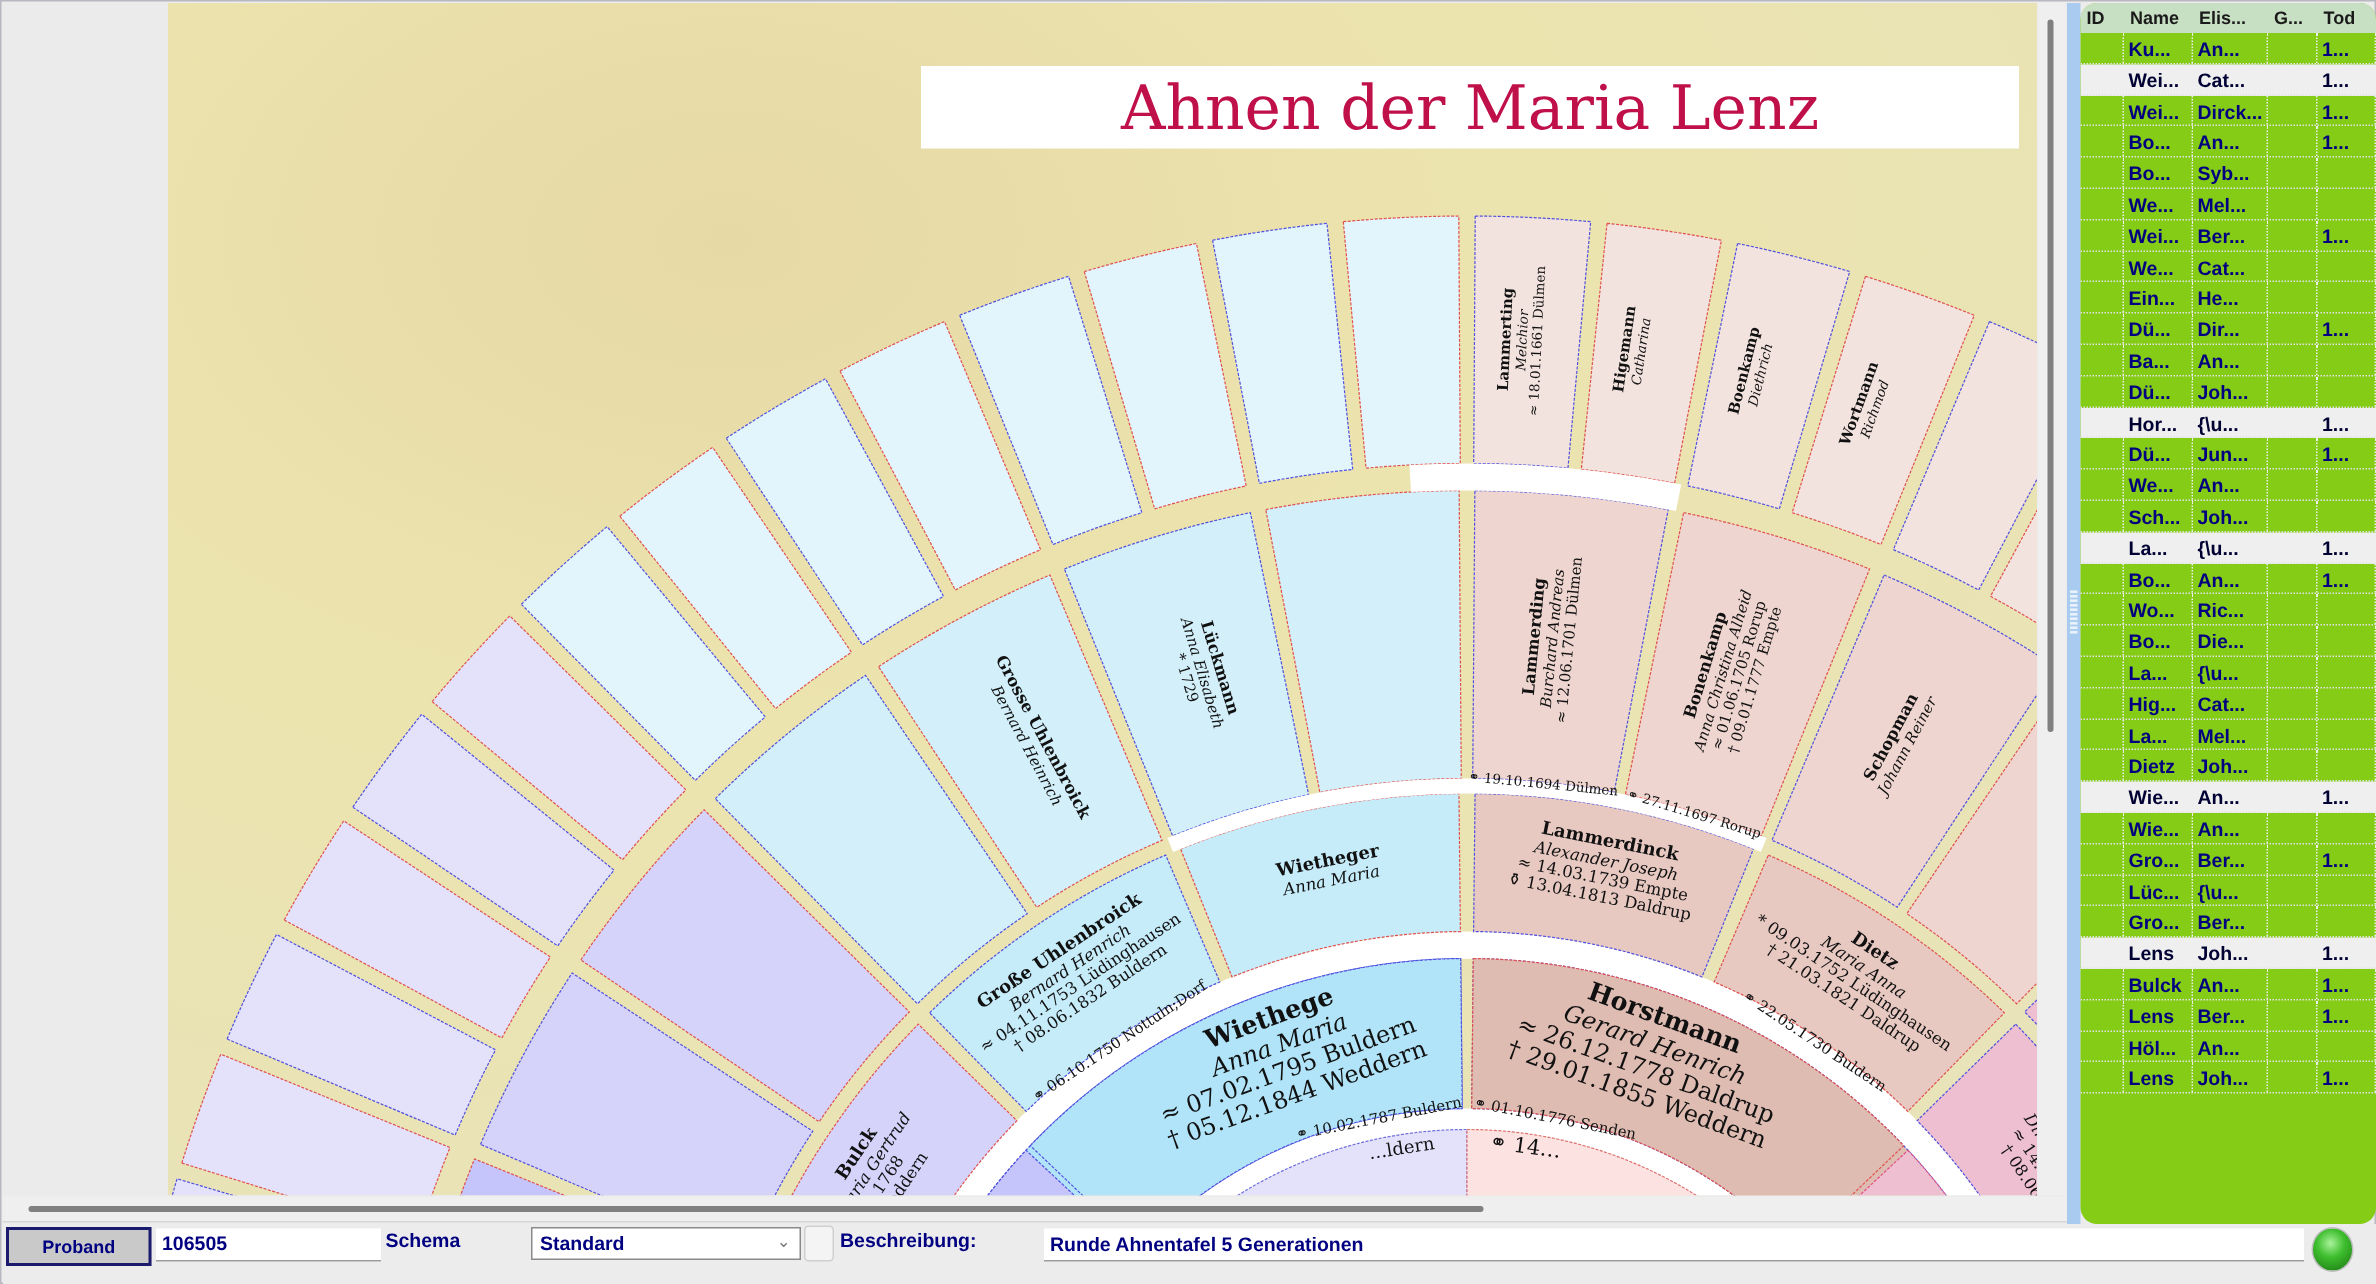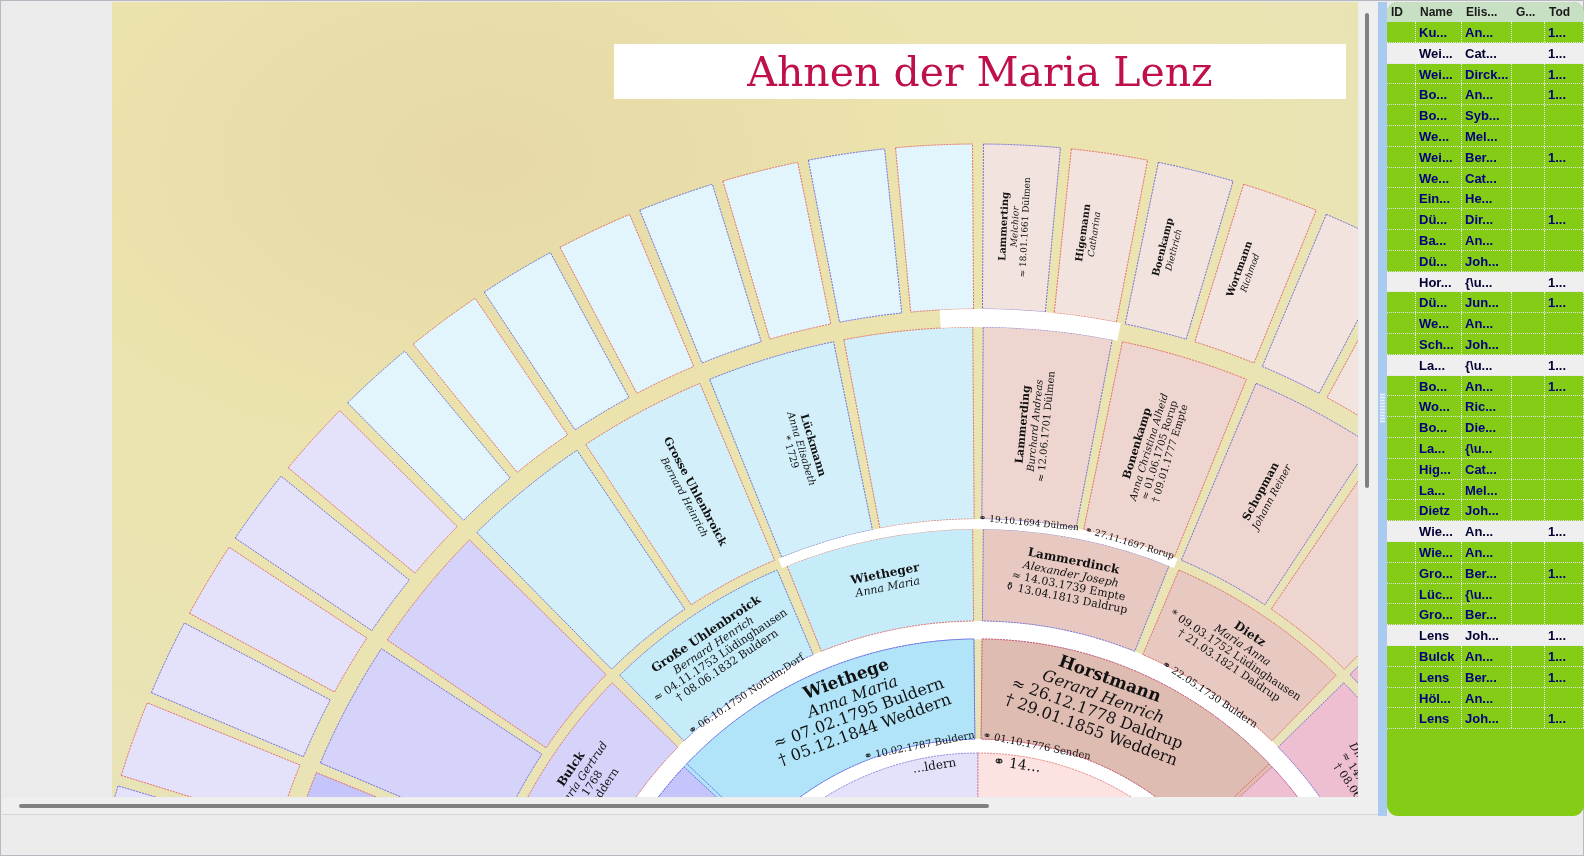--- a/index.html
+++ b/index.html
@@ -482,13 +482,26 @@
         <div class="grid-row">
           <div class="c-id"></div>
           <div class="c-name">Lens</div>
           <div class="c-vor">Joh...</div>
           <div class="c-g"></div>
           <div class="c-tod">1...</div>
         </div>
       </div>
   </div>
 
+  <div class="bottom-bar">
+    <div class="proband-btn">Proband</div>
+    <div class="proband-input">106505</div>
+    <div class="schema-label">Schema</div>
+    <div class="schema-select">
+      <span>Standard</span>
+      <span class="chev">⌄</span>
+    </div>
+    <div class="small-btn"></div>
+    <div class="desc-label">Beschreibung:</div>
+    <div class="desc-input">Runde Ahnentafel 5 Generationen</div>
+    <div class="status-led"></div>
+  </div>
 </div>
 
 </body></html>

